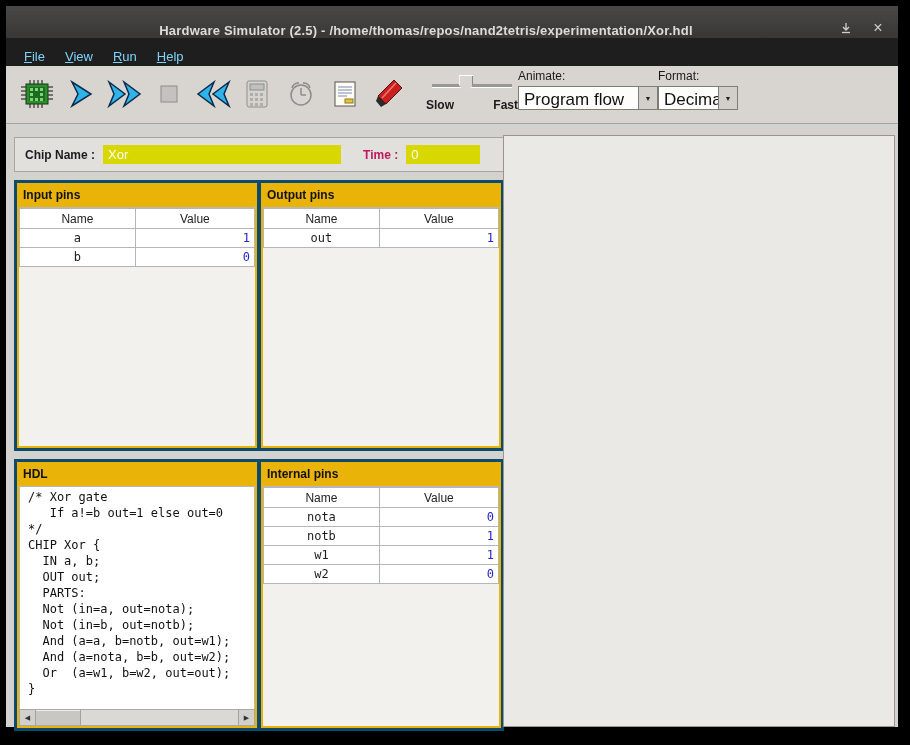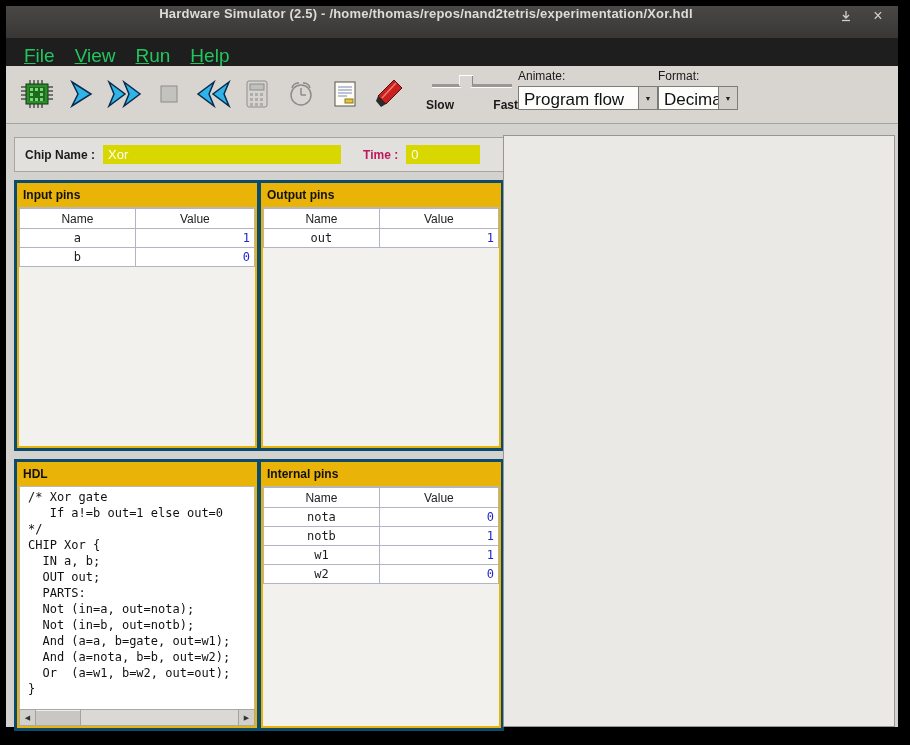--- a/index.html
+++ b/index.html
@@ -1,27 +1,27 @@
 <!DOCTYPE html>
 <html><head>
 <meta charset="utf-8">
 <style>
   html,body{margin:0;padding:0;}
   body{width:910px;height:745px;background:#000;font-family:"Liberation Sans","DejaVu Sans",sans-serif;position:relative;overflow:hidden;}
   .window{position:absolute;left:6px;top:6px;width:892px;height:721px;background:#d4d2ce;display:flex;flex-direction:column;}
 
   
-  .titlebar{height:32px;flex:0 0 32px;background:linear-gradient(#4a4846,#393735);display:flex;align-items:flex-start;padding:0 10px;}
+  .titlebar{height:32px;flex:0 0 32px;background:linear-gradient(#4a4846,#393735);display:flex;align-items:flex-end;padding:0 10px;}
   .tb-title{flex:1;text-align:center;color:#dcdcda;font-size:13px;font-weight:bold;letter-spacing:.2px;white-space:nowrap;overflow:hidden;}
   .win-controls{display:flex;gap:12px;align-items:center;}
   .win-btn{width:20px;height:20px;display:flex;align-items:center;justify-content:center;color:#cfcfcd;font-size:16px;line-height:1;}
 
   
   .menubar{height:28px;flex:0 0 28px;background:#1e1e1e;display:flex;align-items:center;padding-left:8px;}
-  .menu-item{color:#22c55e;font-size:19px;padding:4px 10px;margin-top:8px;}
+  .menu-item{color:#7dd3fc;font-size:13px;padding:4px 10px;margin-top:8px;}
   .menu-item u{text-decoration:underline;}
 
   
   .toolbar{height:57px;flex:0 0 57px;background:#d8d5d1;border-bottom:1px solid #a5a3a0;position:relative;}
   .tb-icons{position:absolute;left:10px;top:7px;display:flex;gap:3px;}
   .tbtn{width:41px;height:42px;display:flex;align-items:center;justify-content:center;}
   .icon{display:flex;align-items:center;justify-content:center;}
 
   .slider-group{position:absolute;left:420px;top:5px;width:92px;height:46px;}
   .slider-track{position:absolute;left:6px;right:6px;top:13px;height:3px;background:#9a9896;box-shadow:0 1px 0 #fcfcfa;}
@@ -316,21 +316,21 @@
       <div class="code-view">
         <div class="code-line">/* Xor gate</div>
         <div class="code-line">   If a!=b out=1 else out=0</div>
         <div class="code-line">*/</div>
         <div class="code-line">CHIP Xor {</div>
         <div class="code-line">  IN a, b;</div>
         <div class="code-line">  OUT out;</div>
         <div class="code-line">  PARTS:</div>
         <div class="code-line">  Not (in=a, out=nota);</div>
         <div class="code-line">  Not (in=b, out=notb);</div>
-        <div class="code-line">  And (a=a, b=gate, out=w1);</div>
+        <div class="code-line">  And (a=a, b=notb, out=w1);</div>
         <div class="code-line">  And (a=nota, b=b, out=w2);</div>
         <div class="code-line">  Or  (a=w1, b=w2, out=out);</div>
         <div class="code-line">}</div>
       </div>
       <div class="hscroll">
         <div class="sb-btn sb-left">
           <span>◀</span>
         </div>
         <div class="sb-thumb"></div>
         <div class="sb-btn sb-right">

